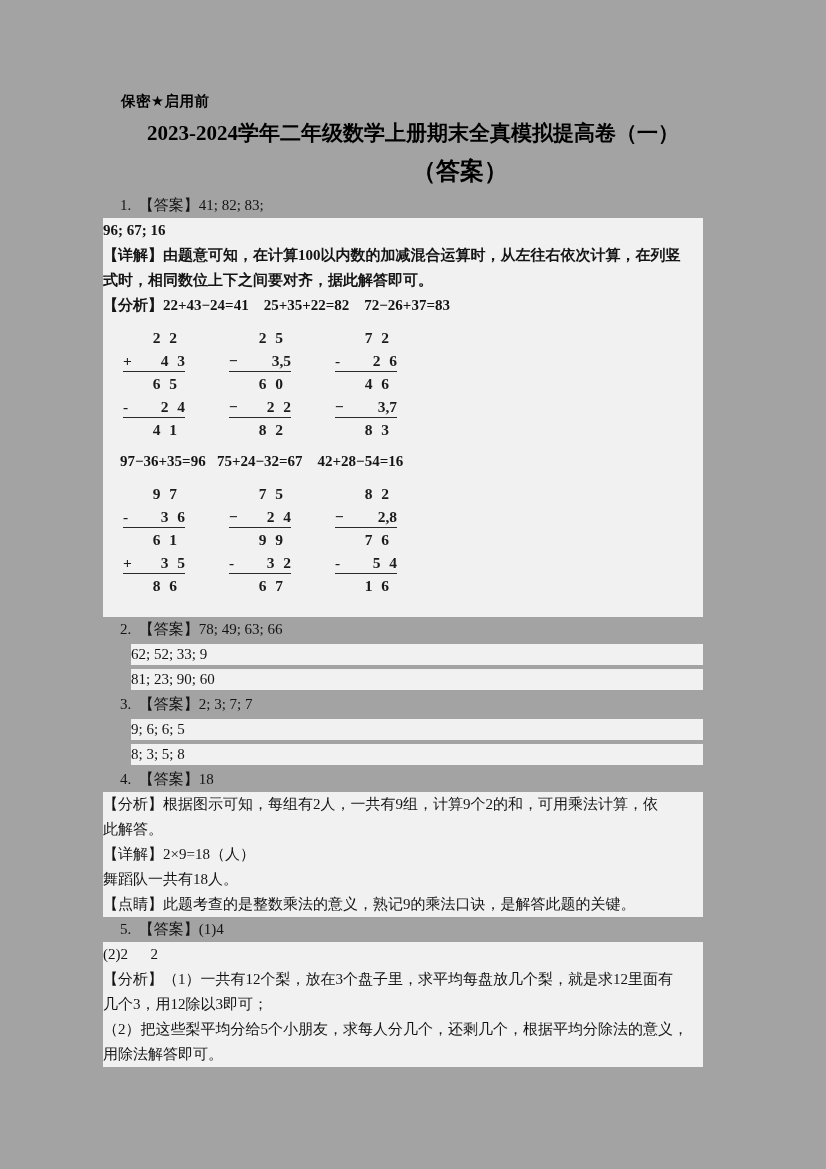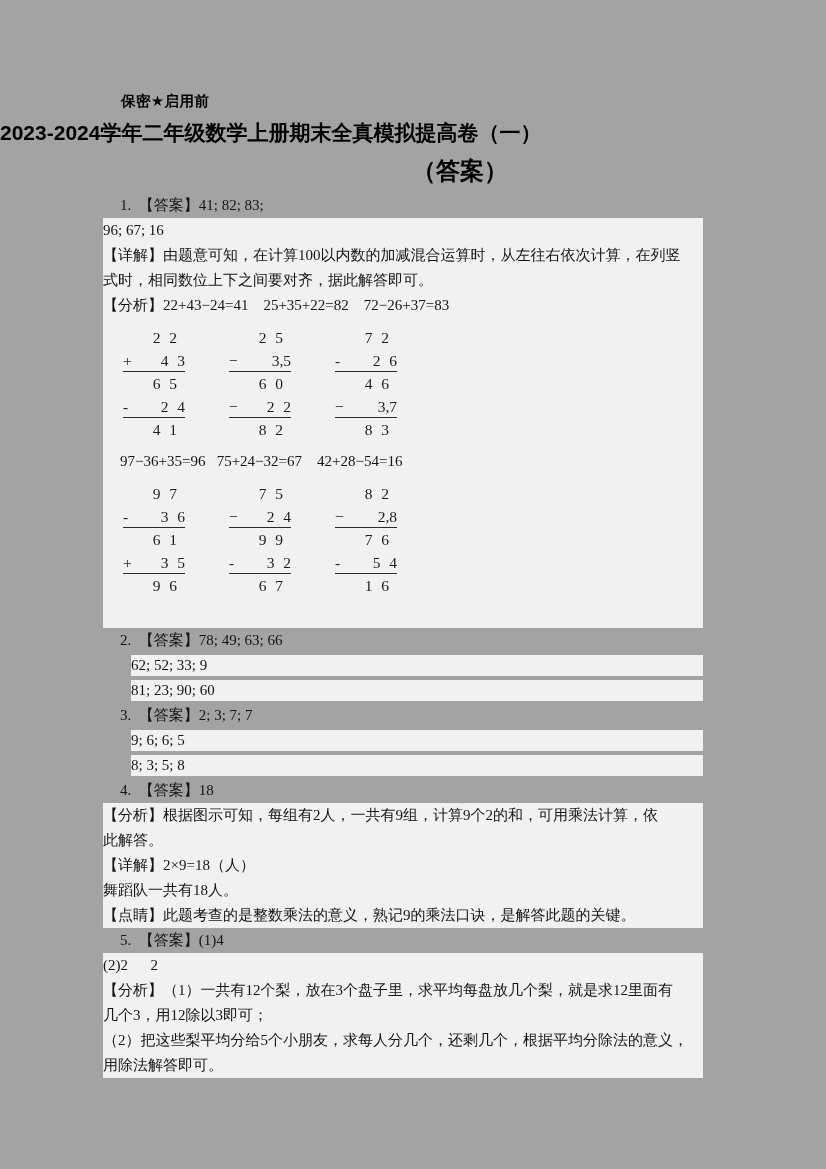--- a/index.html
+++ b/index.html
@@ -11,41 +11,41 @@
   }
   .page { position:relative; width:826px; height:1169px; background:#a3a3a3; overflow:hidden; }
 
   .security {
     position:absolute; left:121px; top:92px;
     font-family:"Liberation Sans","DejaVu Sans",sans-serif;
     font-weight:bold; font-size:14.5px; letter-spacing:0.5px; color:#000;
   }
   .title {
     position:absolute; left:0; top:119px; width:100%;
-    text-align:left;
-    font-family:Liberation Sans, sans-serif;
+    text-align:center;
+    font-family:Liberation Serif, serif;
     font-weight:bold; font-size:21px; color:#000;
   }
   .subtitle {
     position:absolute; left:0; top:155px; width:100%;
     text-align:center;
     font-family:Liberation Serif, serif;
     font-weight:bold; font-size:24px; color:#000;margin-left:47px;
   }
 
   .content {
     position:absolute; left:103px; top:193px; width:600px;
     font-size:15px;
   }
   .line { height:25px; line-height:25px; white-space:pre; }
   .indent { padding-left:17px; }
 
   
   .shade { background:#f1f1f1; }
-  .pad-b { padding-bottom:23px; }
+  .pad-b { padding-bottom:12px;font-weight:bold; }
 
   
   .bar {
     background:#f1f1f1;
     background-clip:content-box;
     padding-top:2px; padding-bottom:2px;
     line-height:21px;
     padding-left:28px;
   }
 
@@ -126,21 +126,21 @@
           <div class="crow val"><span>9 7</span></div>
           <div class="crow op">
               <span class="sign">-</span>
               <span>3 6</span>
             </div>
           <div class="crow val"><span>6 1</span></div>
           <div class="crow op">
               <span class="sign">+</span>
               <span>3 5</span>
             </div>
-          <div class="crow val"><span>9 6</span></div>
+          <div class="crow val"><span>8 6</span></div>
         </div>
         <div class="col">
           <div class="crow val"><span>7 5</span></div>
           <div class="crow op">
               <span class="sign">−</span>
               <span>2 4</span>
             </div>
           <div class="crow val"><span>9 9</span></div>
           <div class="crow op">
               <span class="sign">-</span>

